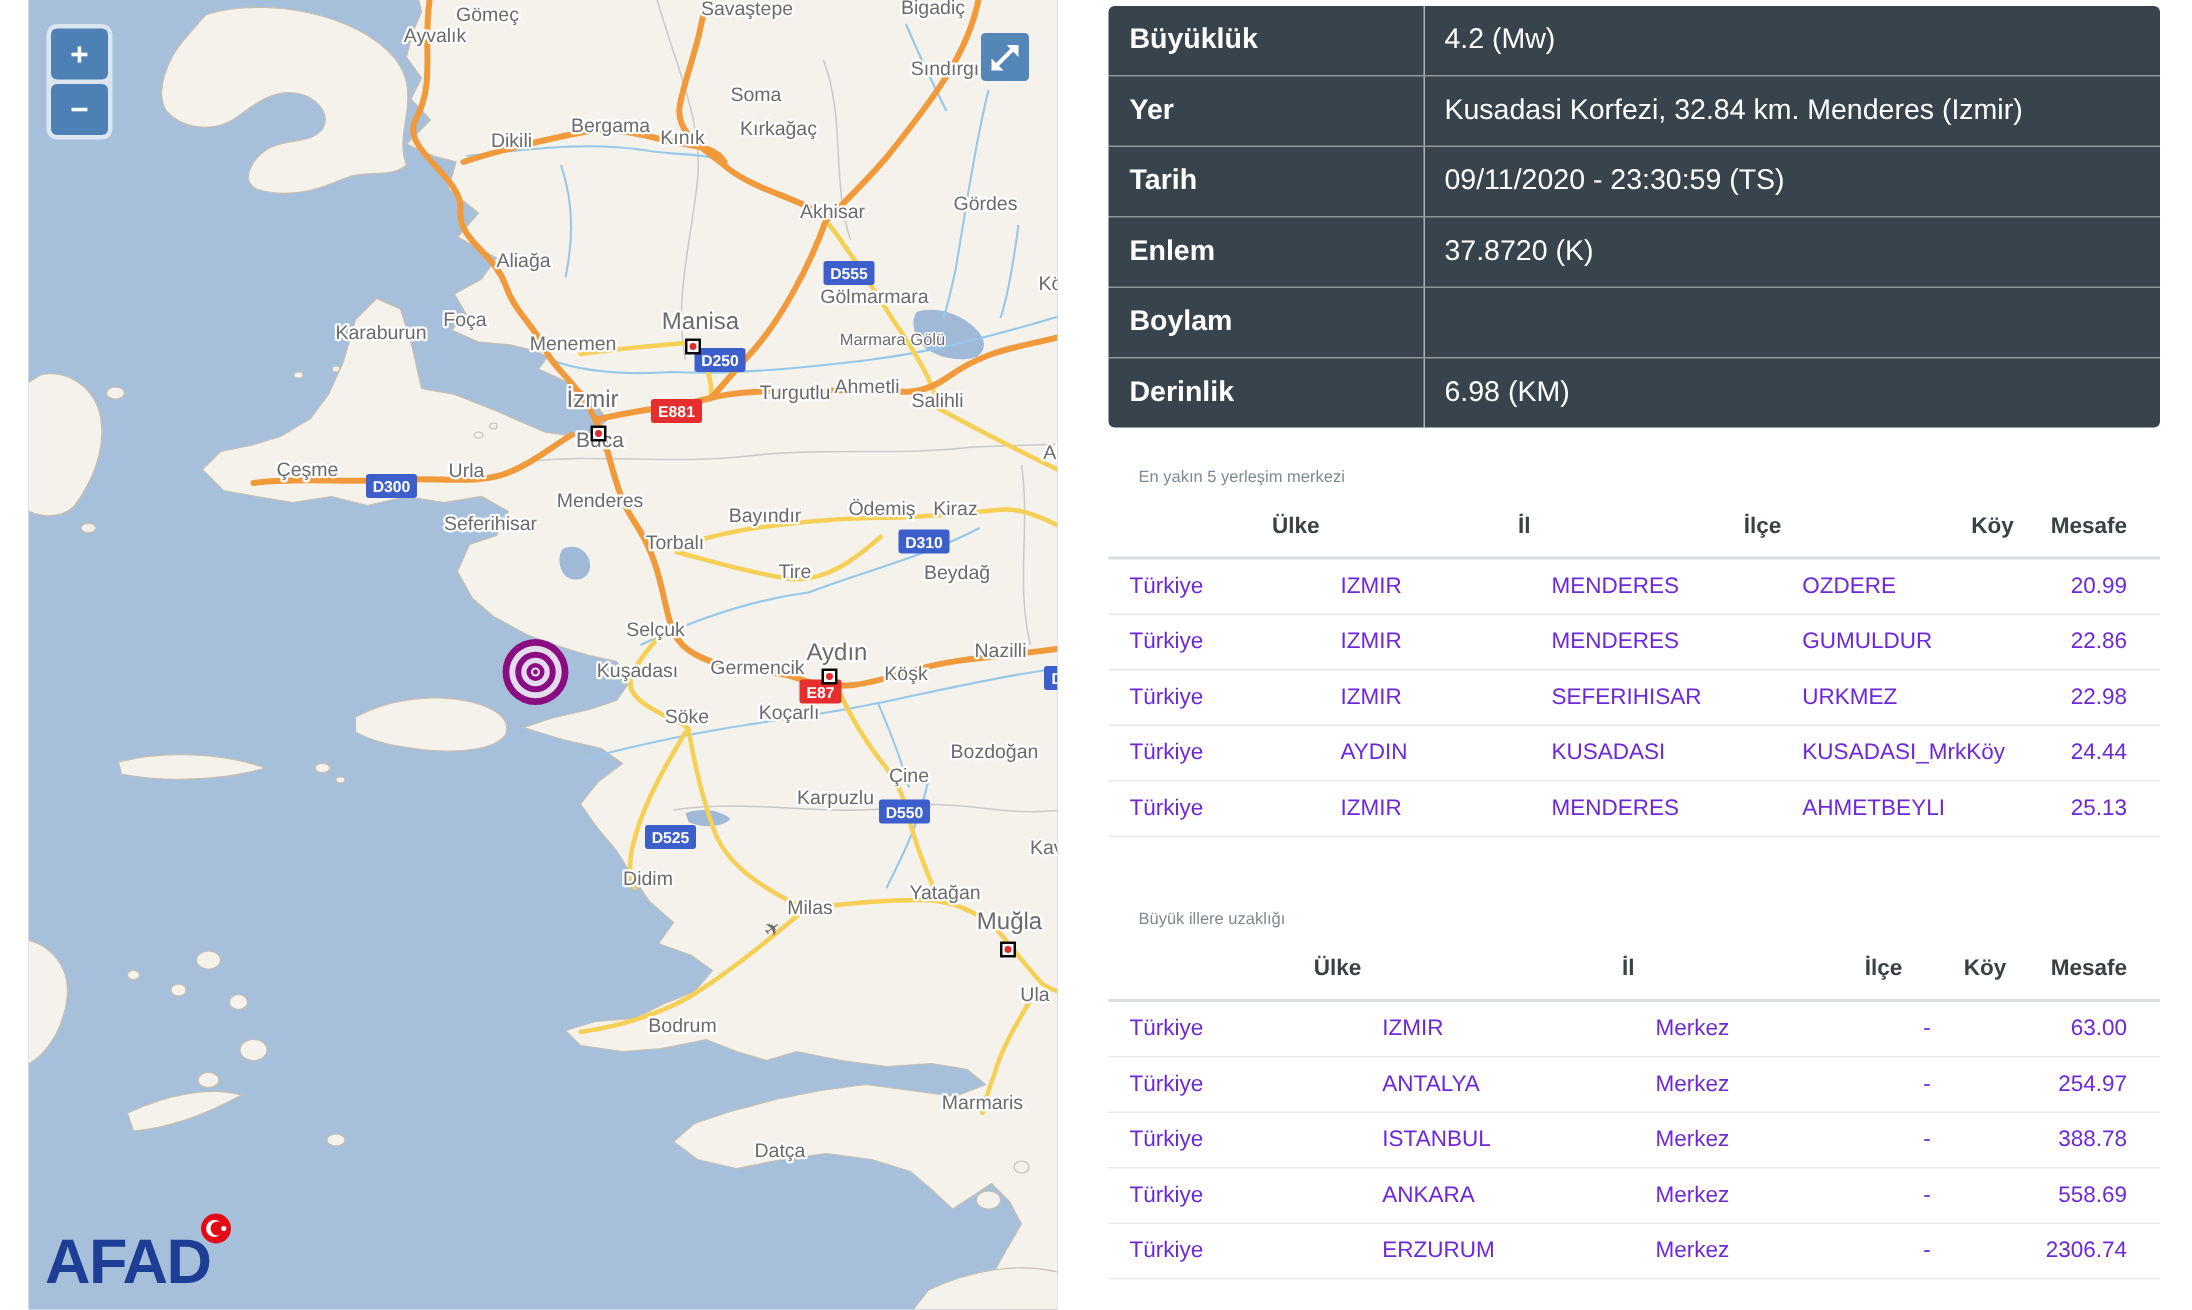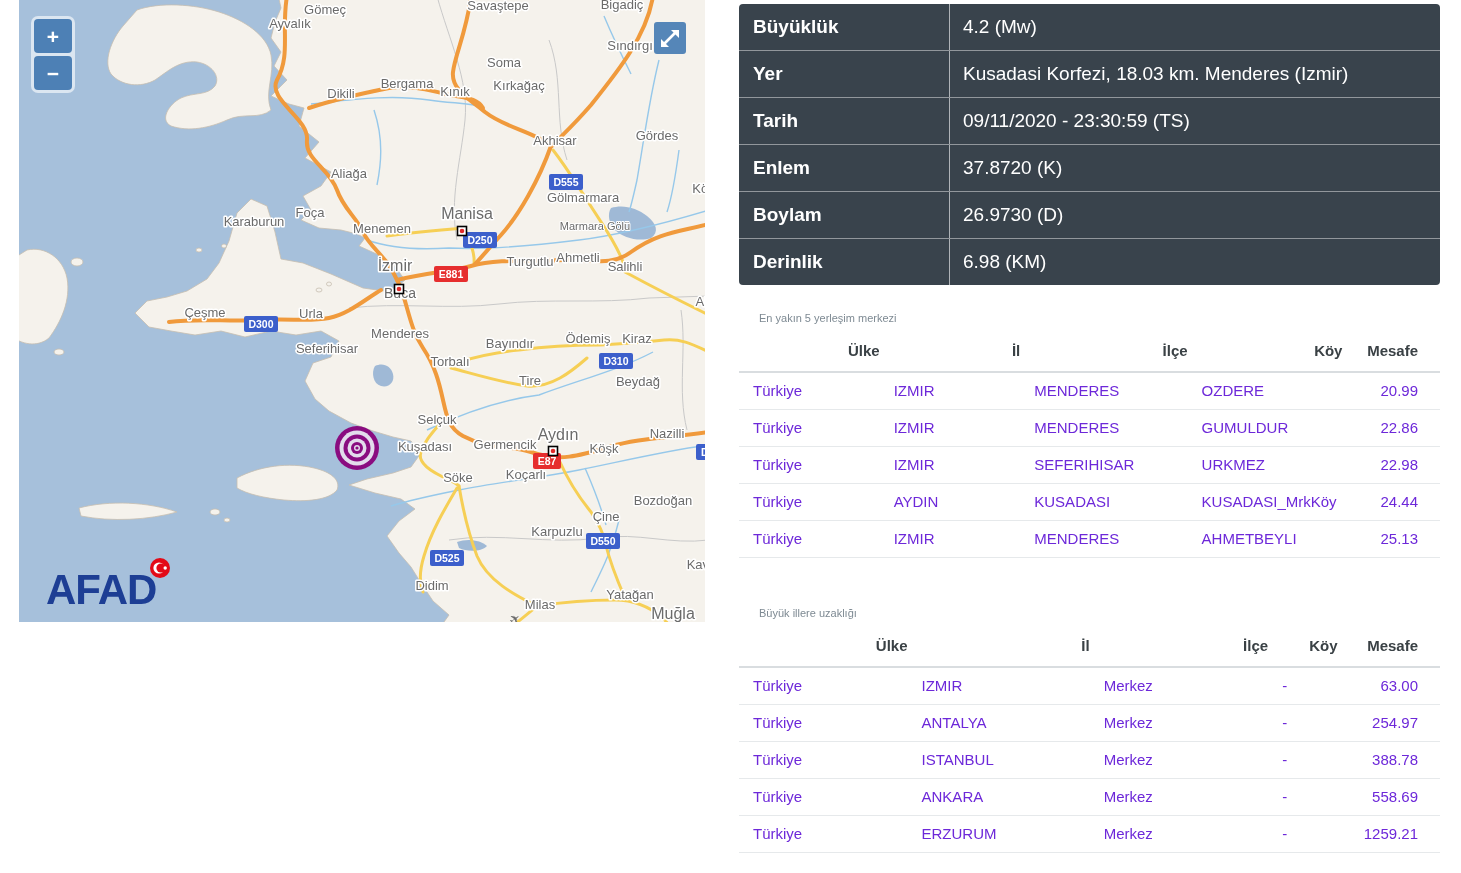--- a/index.html
+++ b/index.html
@@ -1,19 +1,19 @@
 <!DOCTYPE html>
 <html><head>
 <meta charset="utf-8">
 <style>
   html,body{margin:0;padding:0;}
   body{width:1461px;height:873px;position:relative;background:#ffffff;overflow:hidden;
        font-family:"Liberation Sans","DejaVu Sans",sans-serif;}
   
-  .map{position:absolute;left:19px;top:0;width:686px;height:622px;overflow:hidden;background:#a6c0db;}
+  .map{position:absolute;left:19px;top:0;width:686px;height:873px;overflow:hidden;background:#a6c0db;}
   svg{display:block;}
   #map-svg text{fill:#6b6b6b;font-size:13px;font-family:"Liberation Sans","DejaVu Sans",sans-serif;
       paint-order:stroke;stroke:#ffffff;stroke-width:3px;stroke-linejoin:round;}
   #map-svg text.shield-t{fill:#ffffff;stroke:none;stroke-width:0;font-weight:bold;font-size:10.5px;}
   #map-svg text.water-t{stroke-width:2px;}
   #map-svg text.plane-t{stroke:none;stroke-width:0;}
   .zoomctl{position:absolute;left:12px;top:16px;background:rgba(255,255,255,.6);
       border-radius:7px;padding:3px;}
   .zoomctl button{display:block;width:38px;height:34px;background:#4d80b5;color:#fff;
       font-size:21px;font-weight:bold;border:none;border-radius:4px;cursor:pointer;line-height:1;
@@ -275,52 +275,51 @@
   </div>
 
   <button class="expand">
     <svg width="32" height="32" viewBox="0 0 32 32">
       <line x1="10" y1="22" x2="22" y2="10" stroke="#fff" stroke-width="2.6"></line>
       <path d="M17,8 L25,8 L25,16 Z" fill="#fff"></path>
       <path d="M15,25 L7,25 L7,17 Z" fill="#fff"></path>
     </svg>
   </button>
 
-  <div class="logo" style="position:absolute;margin-left:16px;">
+  <div class="logo" style="position:absolute;">
     <span class="logo-text" style="position:relative;display:inline-block;">AFAD</span>
     <svg class="logo-flag" width="24" height="24" viewBox="0 0 24 24">
       <circle cx="12" cy="12" r="10" fill="#e30a17"></circle>
       <circle cx="11" cy="12" r="5.6" fill="#ffffff"></circle>
       <circle cx="13" cy="12" r="4.6" fill="#e30a17"></circle>
       <circle cx="17.2" cy="12" r="1.7" fill="#ffffff"></circle>
     </svg>
   </div>
 </div>
 
 <div class="panel">
   <div class="info-table" id="info-table">
       <div class="info-row">
         <div class="info-k">Büyüklük</div>
         <div class="info-v">4.2 (Mw)</div>
       </div>
       <div class="info-row">
         <div class="info-k">Yer</div>
-        <div class="info-v">Kusadasi Korfezi, 18.03 km. Menderes (Izmir)</div>
+        <div class="info-v">Kusadasi Korfezi, 32.84 km. Menderes (Izmir)</div>
       </div>
       <div class="info-row">
         <div class="info-k">Tarih</div>
         <div class="info-v">09/11/2020 - 23:30:59 (TS)</div>
       </div>
       <div class="info-row">
         <div class="info-k">Enlem</div>
         <div class="info-v">37.8720 (K)</div>
       </div>
       <div class="info-row">
         <div class="info-k">Boylam</div>
-        <div class="info-v">26.9730 (D)</div>
       </div>
       <div class="info-row">
         <div class="info-k">Derinlik</div>
         <div class="info-v">6.98 (KM)</div>
       </div>
     </div>
 
   <div class="section-title">En yakın 5 yerleşim merkezi</div>
   <table class="list">
       <thead>
@@ -409,17 +408,17 @@
           <td>ANKARA</td>
           <td>Merkez</td>
           <td>-</td>
           <td class="num">558.69</td>
         </tr>
         <tr>
           <td>Türkiye</td>
           <td>ERZURUM</td>
           <td>Merkez</td>
           <td>-</td>
-          <td class="num">1259.21</td>
+          <td class="num">2306.74</td>
         </tr>
       </tbody>
     </table>
 </div>
 
 </body></html>

